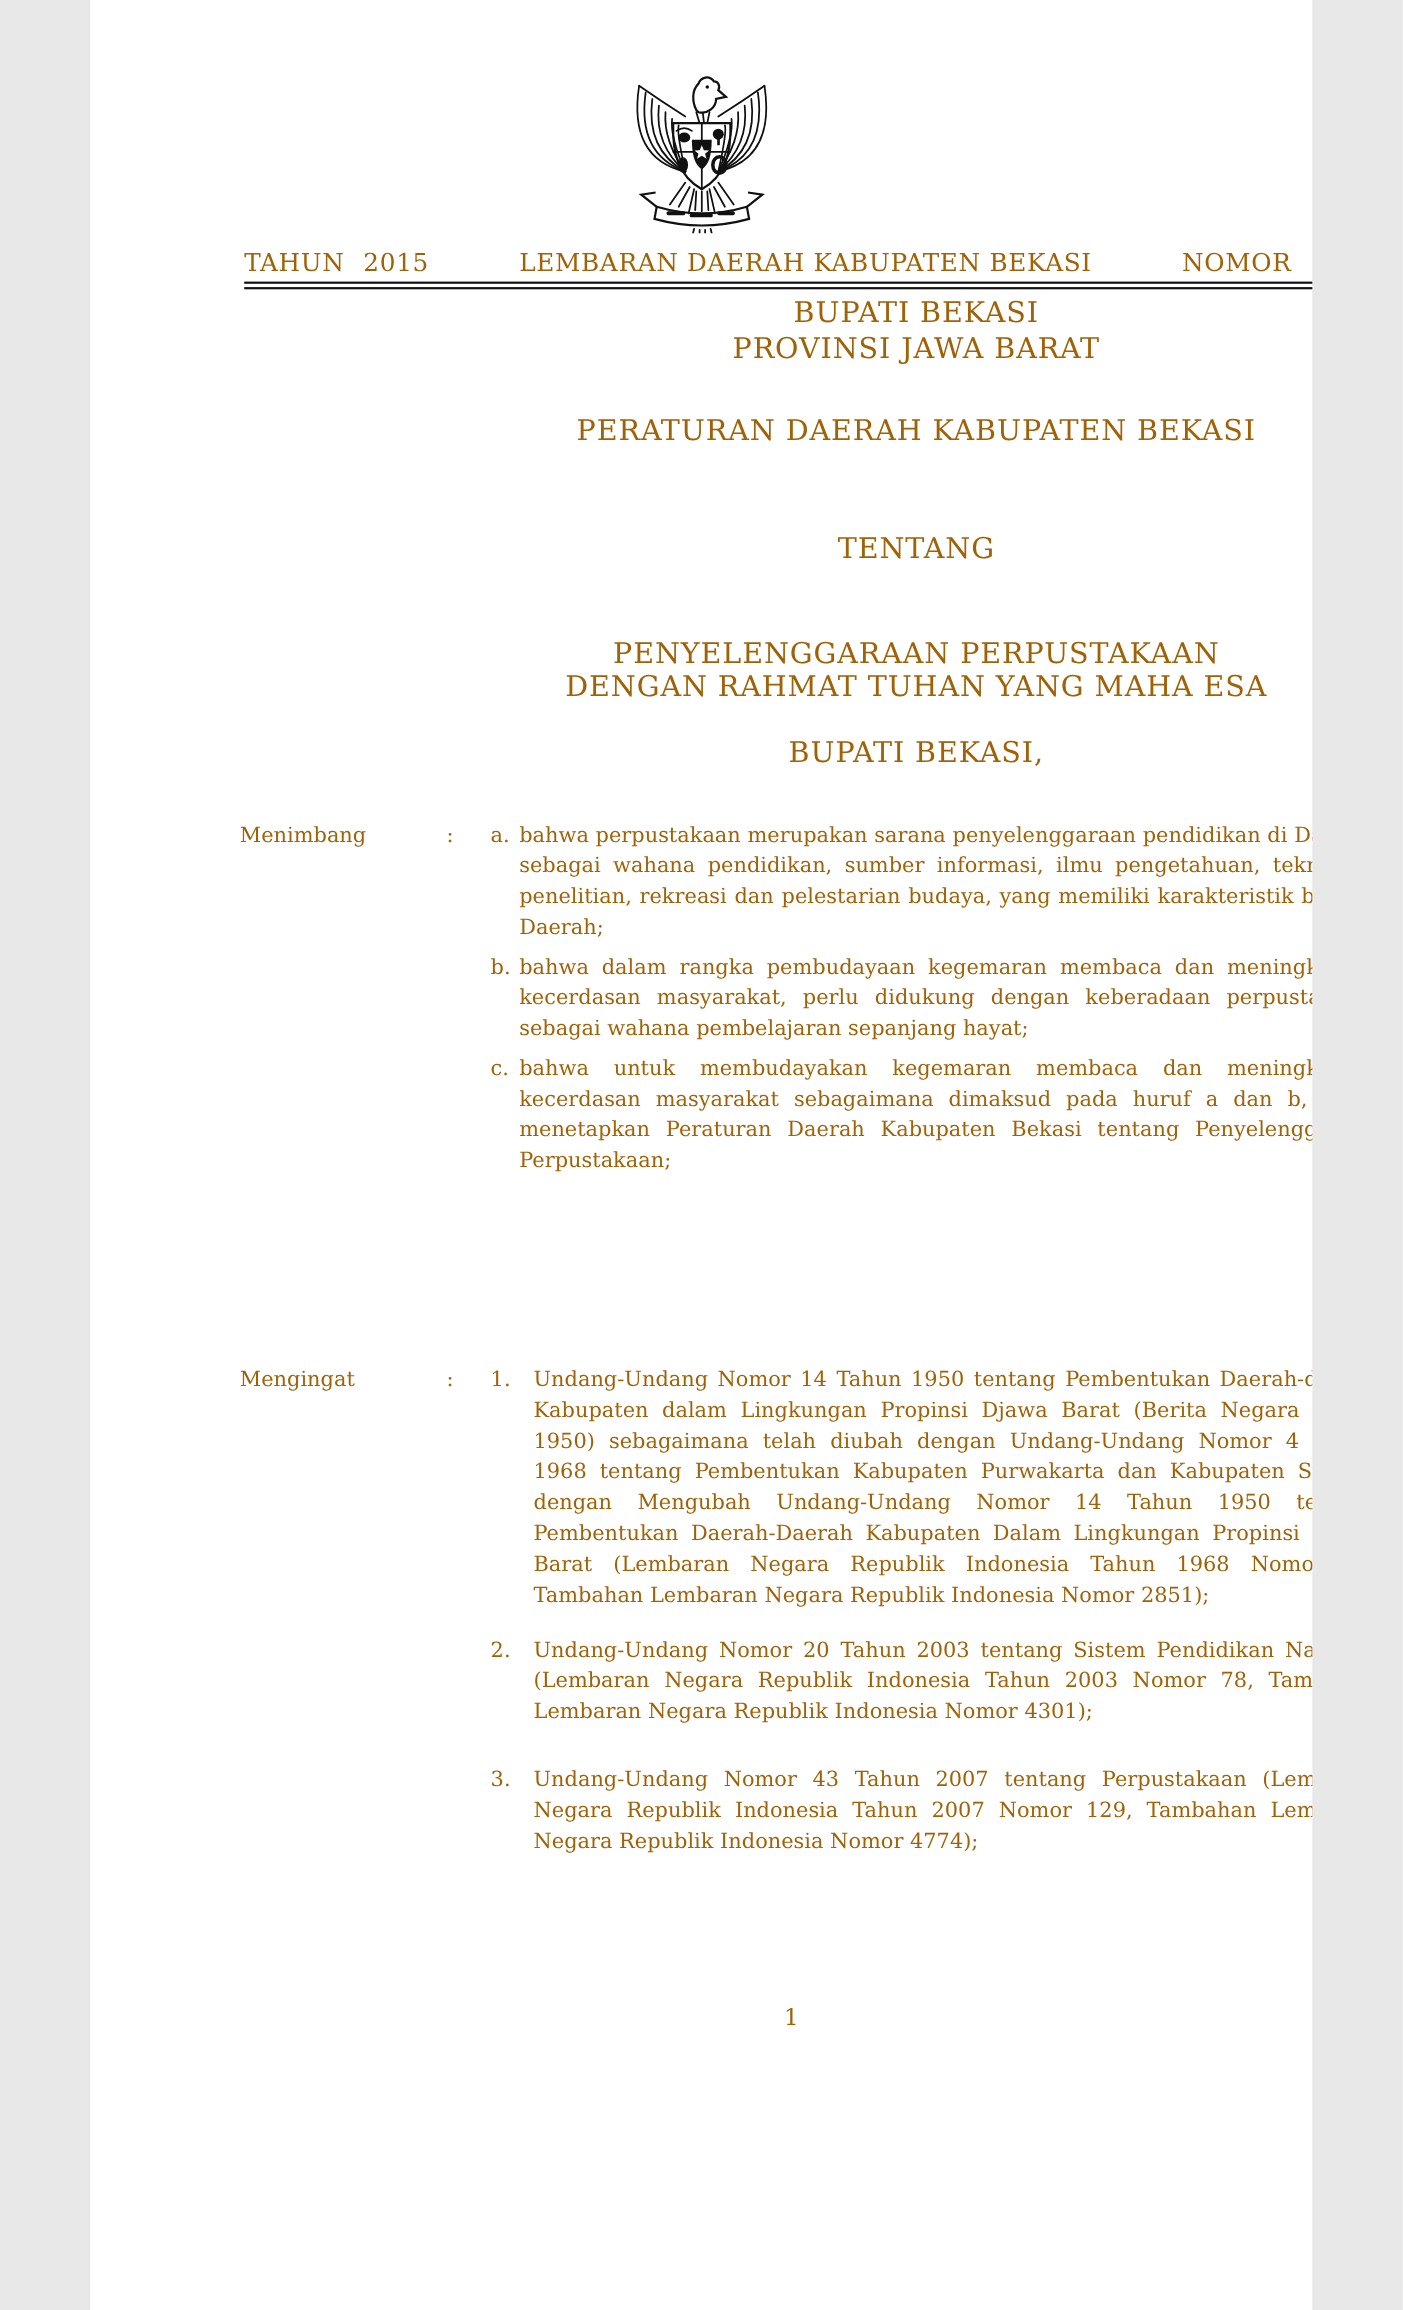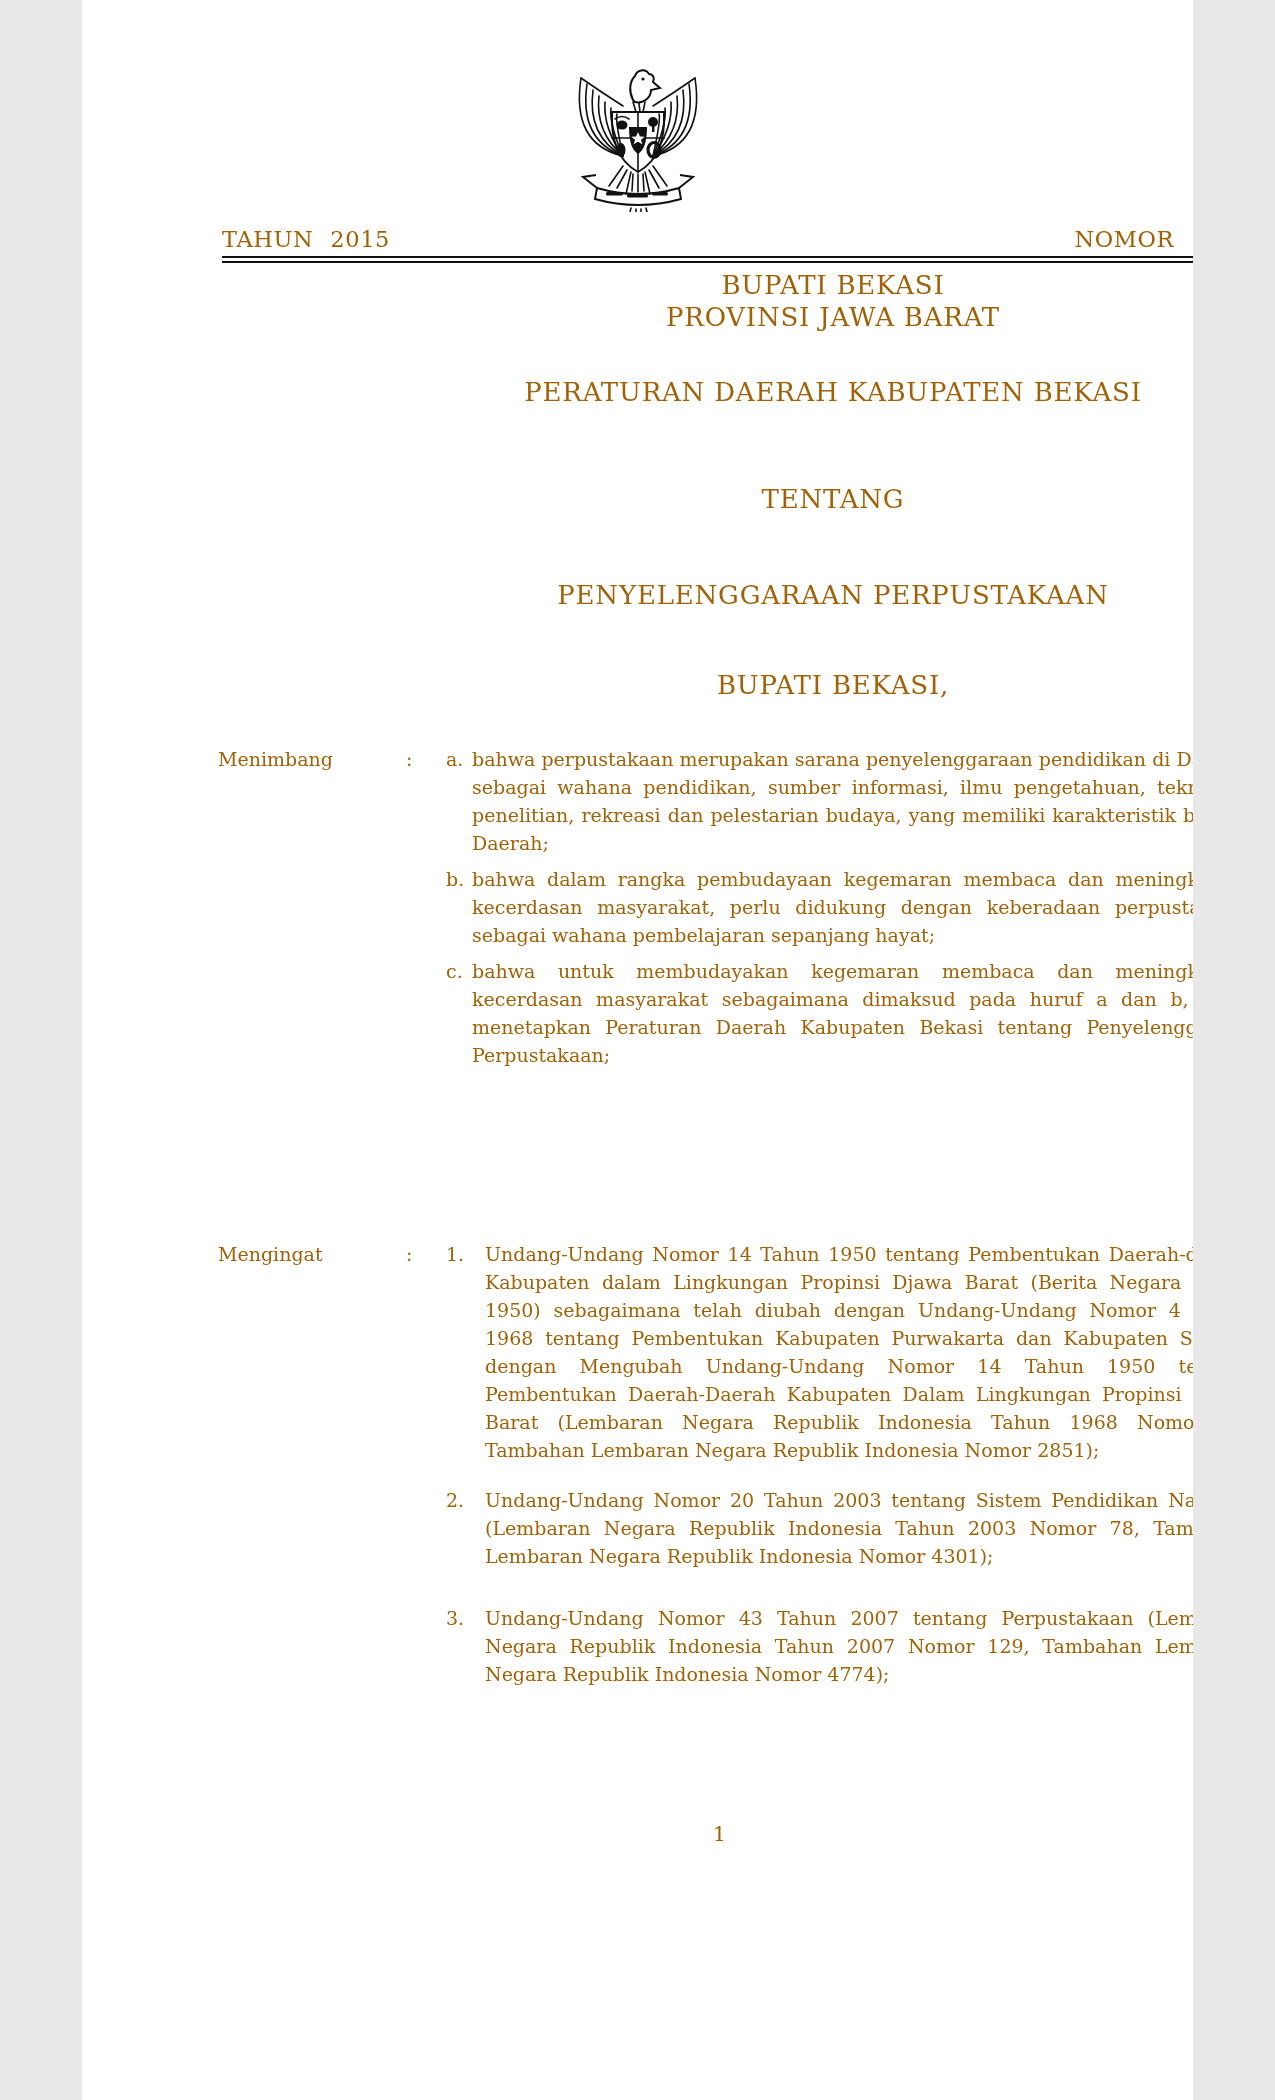--- a/index.html
+++ b/index.html
@@ -108,32 +108,34 @@
       <rect class="blk" x="89" y="144" width="16" height="3.6" rx="1.5"></rect>
       <path class="ln" d="M68,160 L67,164 M73,161 L73,164 M78,161 L78,164 M83,160 L84,164"></path>
     </svg>
   </div>
 
   <div class="abs masthead">
     <span class="pair">
       <span>TAHUN</span>
       <span>2015</span>
     </span>
+    <span>LEMBARAN DAERAH KABUPATEN BEKASI</span>
     <span class="pair right">
       <span>NOMOR</span>
       <span>1</span>
     </span>
   </div>
   <div class="abs rule-double"></div>
 
   <div class="abs title-line" style="top:270px">BUPATI BEKASI</div>
   <div class="abs title-line" style="top:377px">PERATURAN DAERAH KABUPATEN BEKASI</div>
   <div class="abs title-line" style="top:302px">PROVINSI JAWA BARAT</div>
   <div class="abs title-line" style="top:484px">TENTANG</div>
   <div class="abs title-line" style="top:580px">PENYELENGGARAAN PERPUSTAKAAN</div>
+  <div class="abs title-line" style="top:610px">DENGAN RAHMAT TUHAN YANG MAHA ESA</div>
   <div class="abs title-line" style="top:670px">BUPATI BEKASI,</div>
 
   <div class="abs clause menimbang" style="top:745px">
     <div class="label">Menimbang</div>
     <div class="colon">:</div>
     <div>
       <div class="item">
         <span class="marker">a.</span>
         <span class="text">bahwa perpustakaan merupakan sarana penyelenggaraan pendidikan di Daerah, sebagai wahana pendidikan, sumber informasi, ilmu pengetahuan, teknologi, penelitian, rekreasi dan pelestarian budaya, yang memiliki karakteristik budaya Daerah;</span>
       </div>

